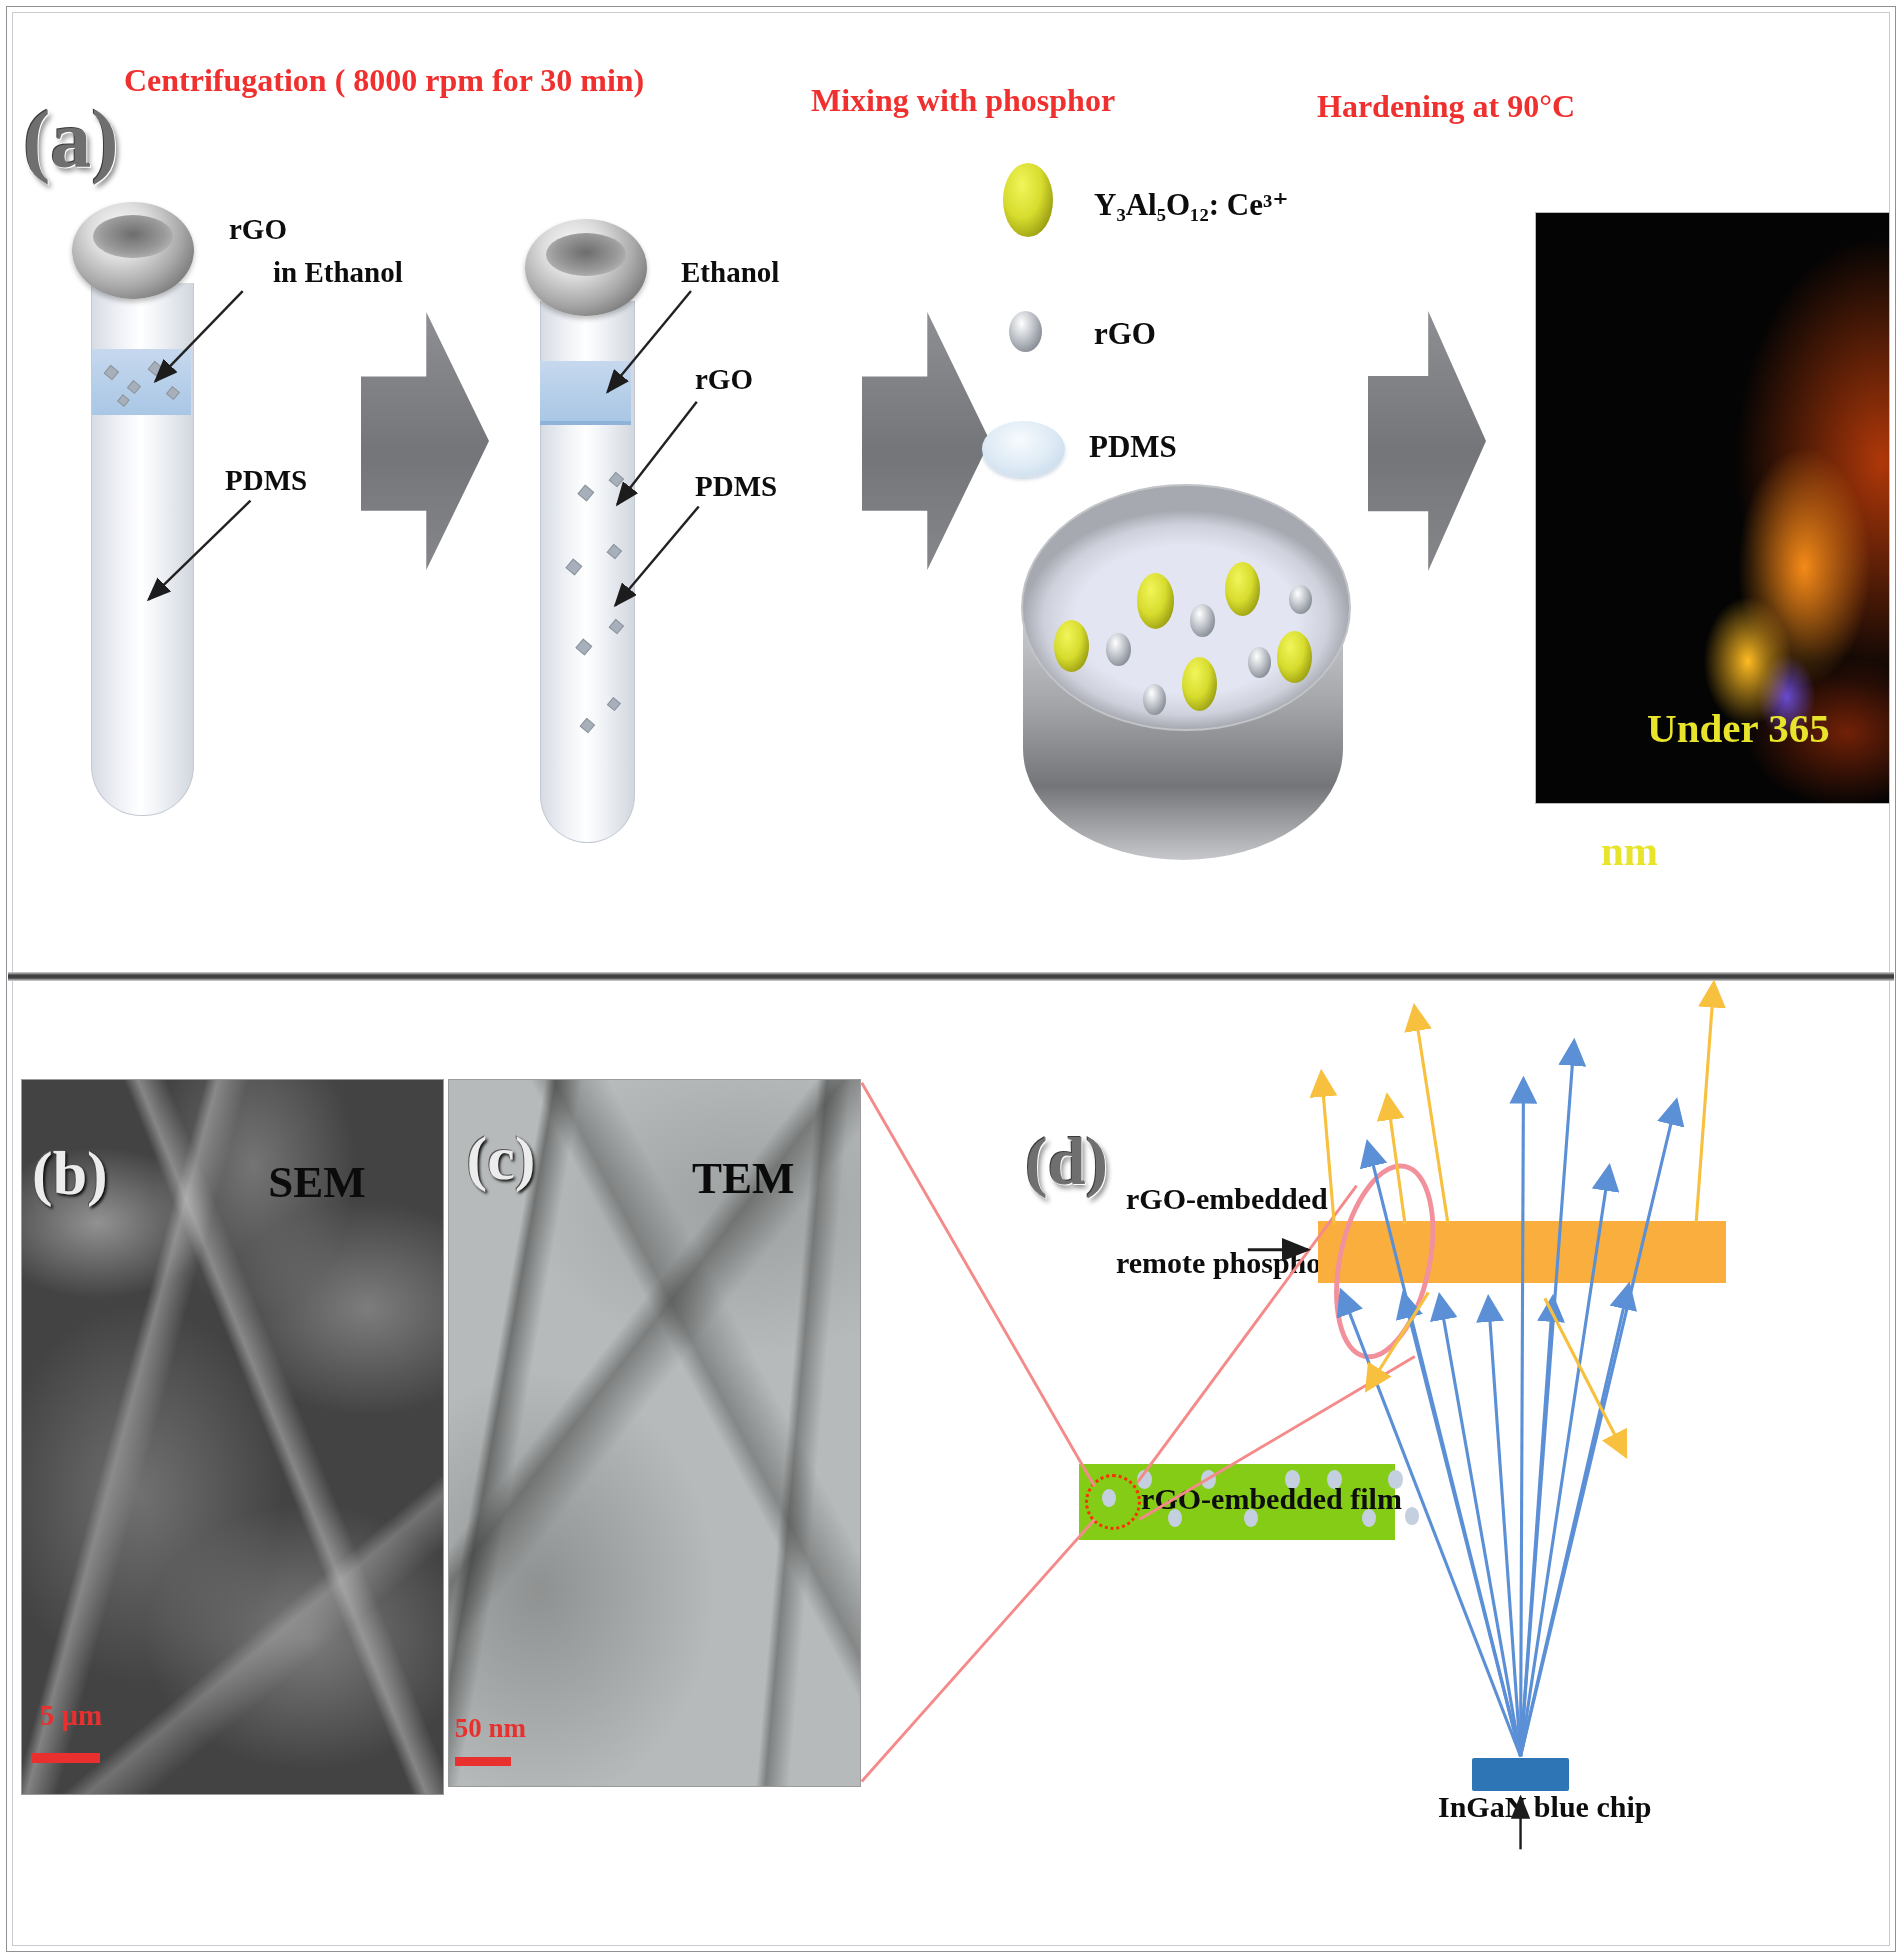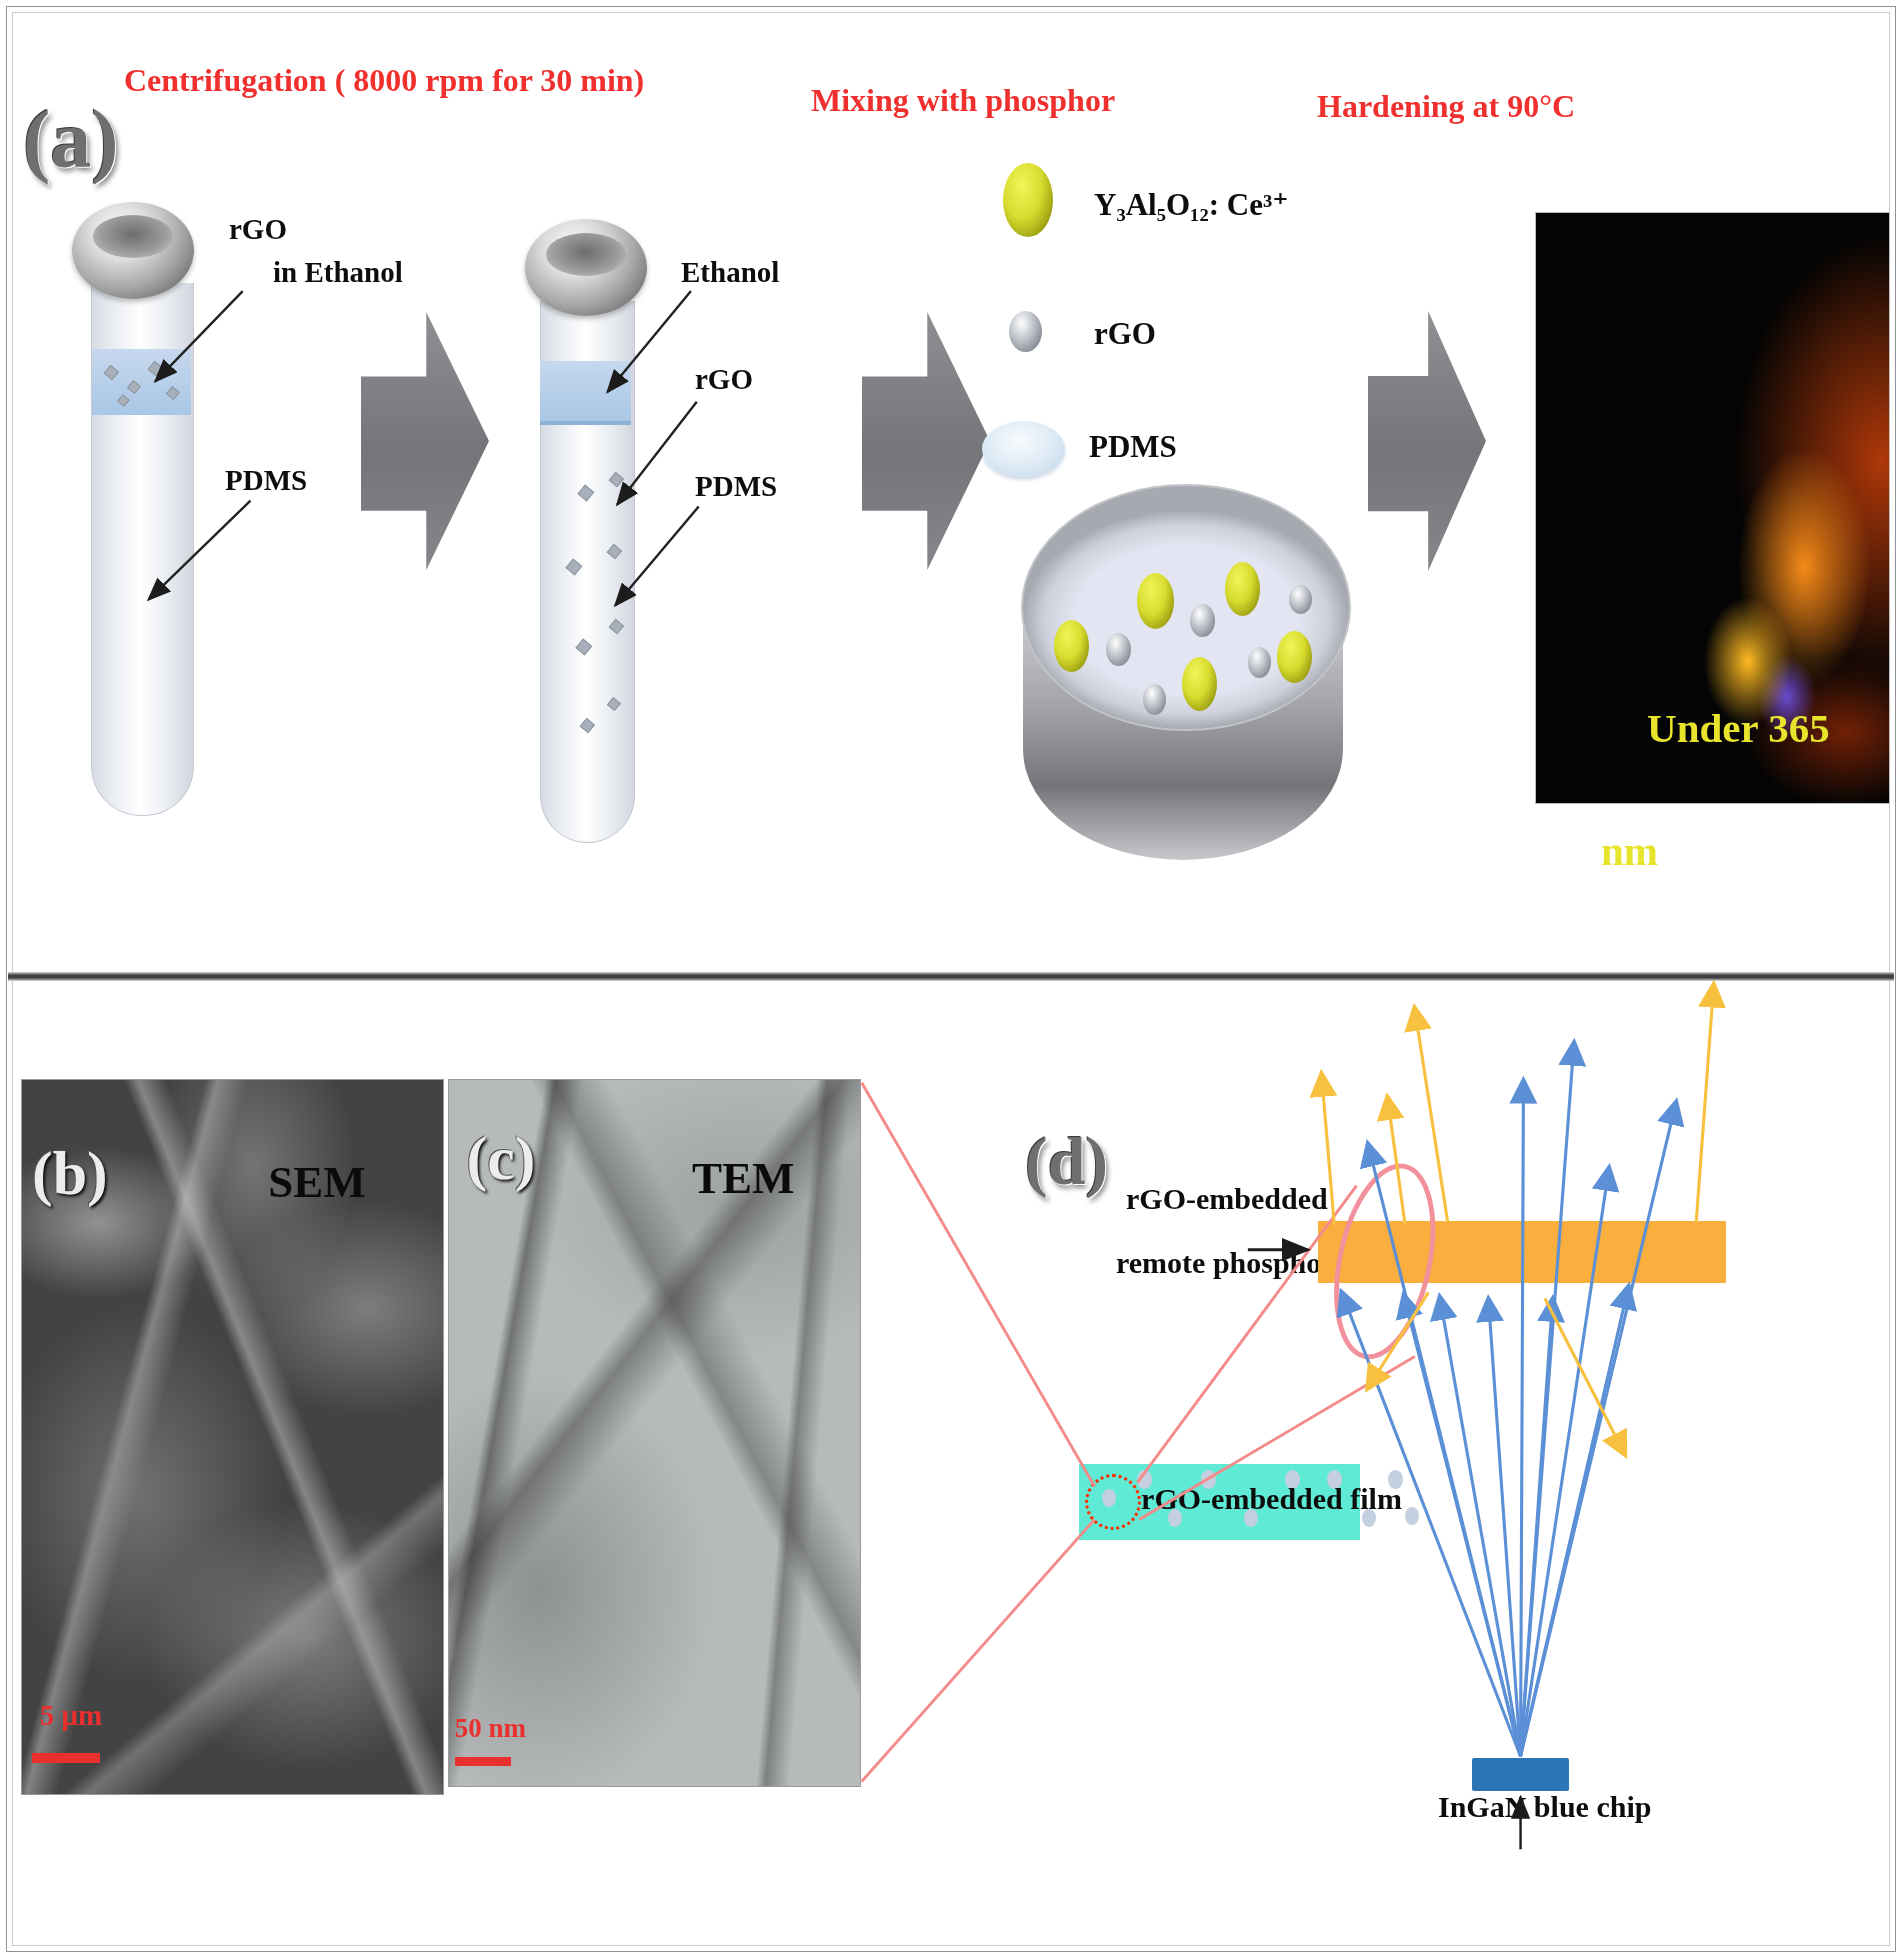--- a/index.html
+++ b/index.html
@@ -149,21 +149,21 @@
     <div class="abs serifb" style="left:5.8px;top:633px;font-size:27px;color:#E8312E;">50 nm</div>
     <div class="abs" style="left:5.8px;top:677px;width:56px;height:8.7px;background:#E8312E;"></div>
   </div>
 
   <div class="abs serifb panel-letter" style="left:1025px;top:1122px;font-size:68px;">(d)</div>
   <div class="abs serifb" style="left:1126px;top:1182px;font-size:30px;color:#0d0d0d;">rGO-embedded</div>
   <div class="abs serifb" style="left:1116px;top:1246px;font-size:30px;color:#0d0d0d;">remote phosphor</div>
 
   <div class="abs" style="left:1318px;top:1221px;width:408px;height:62px;background:#FAAE3D;"></div>
 
-  <div class="abs" style="left:1079px;top:1464px;width:281px;height:76px;background:#5eead4;">
+  <div class="abs" style="left:1079px;top:1464px;width:316px;height:76px;background:#84cc16;">
     <div class="dot" style="left:58px;top:5.8px;width:14.6px;height:19.4px;"></div>
     <div class="dot" style="left:89px;top:45px;width:13.6px;height:18.4px;"></div>
     <div class="dot" style="left:122px;top:5.8px;width:14.6px;height:19.4px;"></div>
     <div class="dot" style="left:165px;top:45px;width:13.6px;height:18.4px;"></div>
     <div class="dot" style="left:206px;top:5.8px;width:14.6px;height:19.4px;"></div>
     <div class="dot" style="left:248px;top:5.8px;width:14.6px;height:19.4px;"></div>
     <div class="dot" style="left:283px;top:45px;width:13.6px;height:18.4px;"></div>
     <div class="dot" style="left:309px;top:5.8px;width:14.6px;height:19.4px;"></div>
     <div class="dot" style="left:326px;top:43px;width:13.6px;height:17.5px;"></div>
     <div class="dot" style="left:23px;top:25px;width:13.6px;height:18.4px;"></div>

